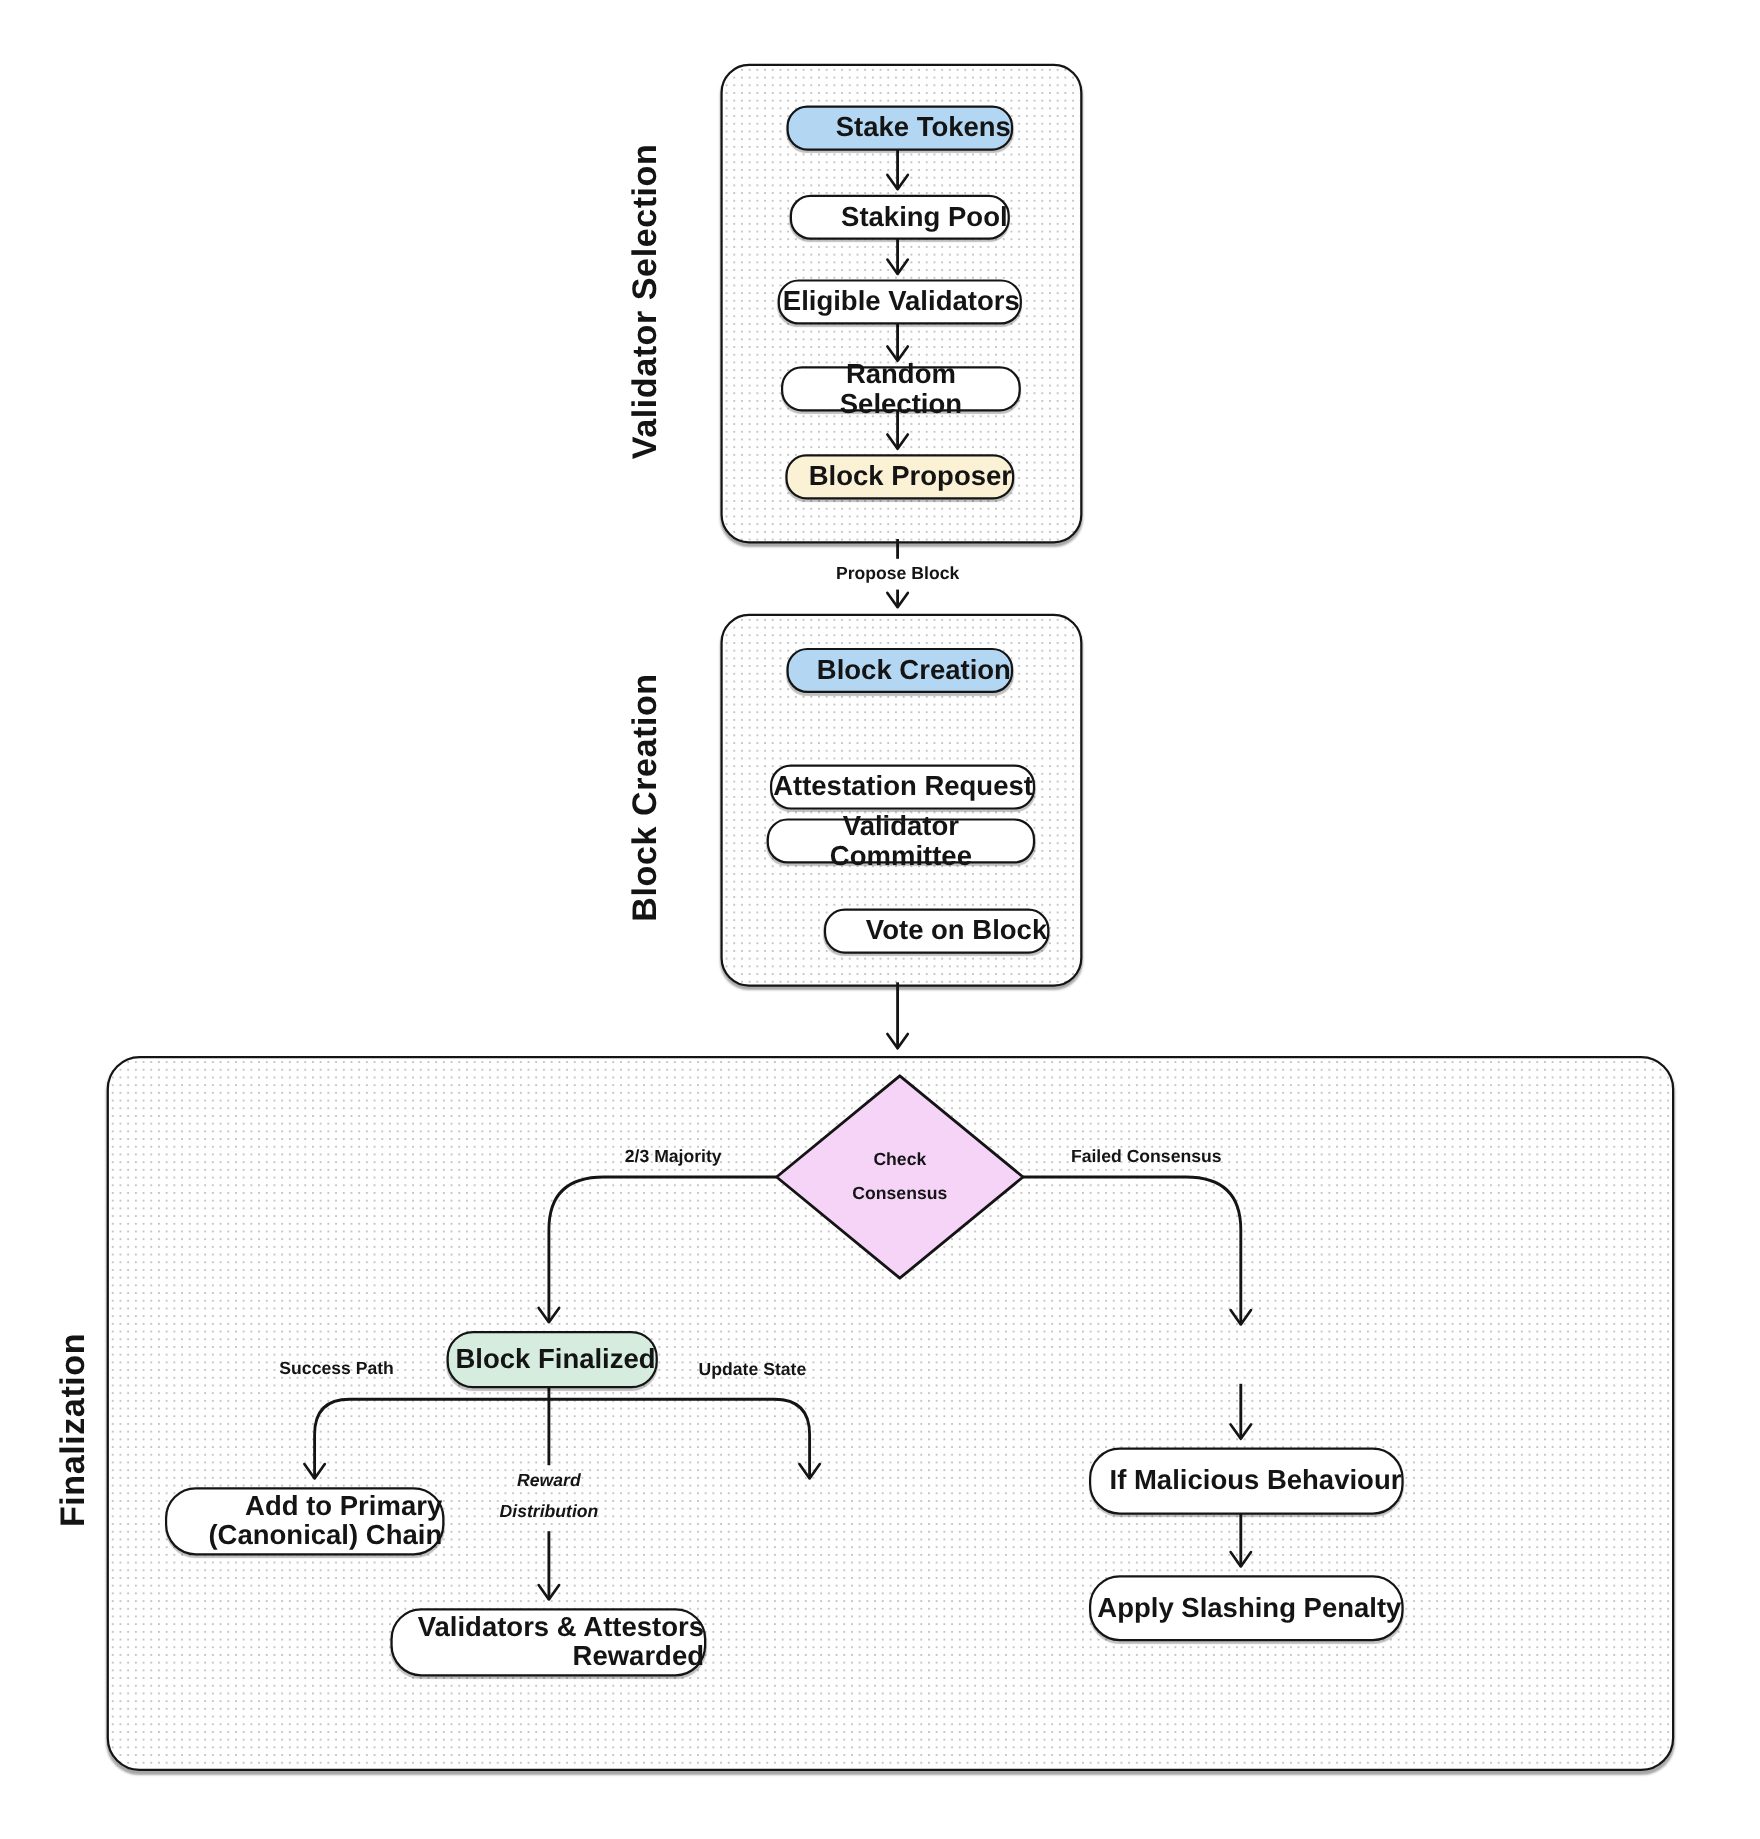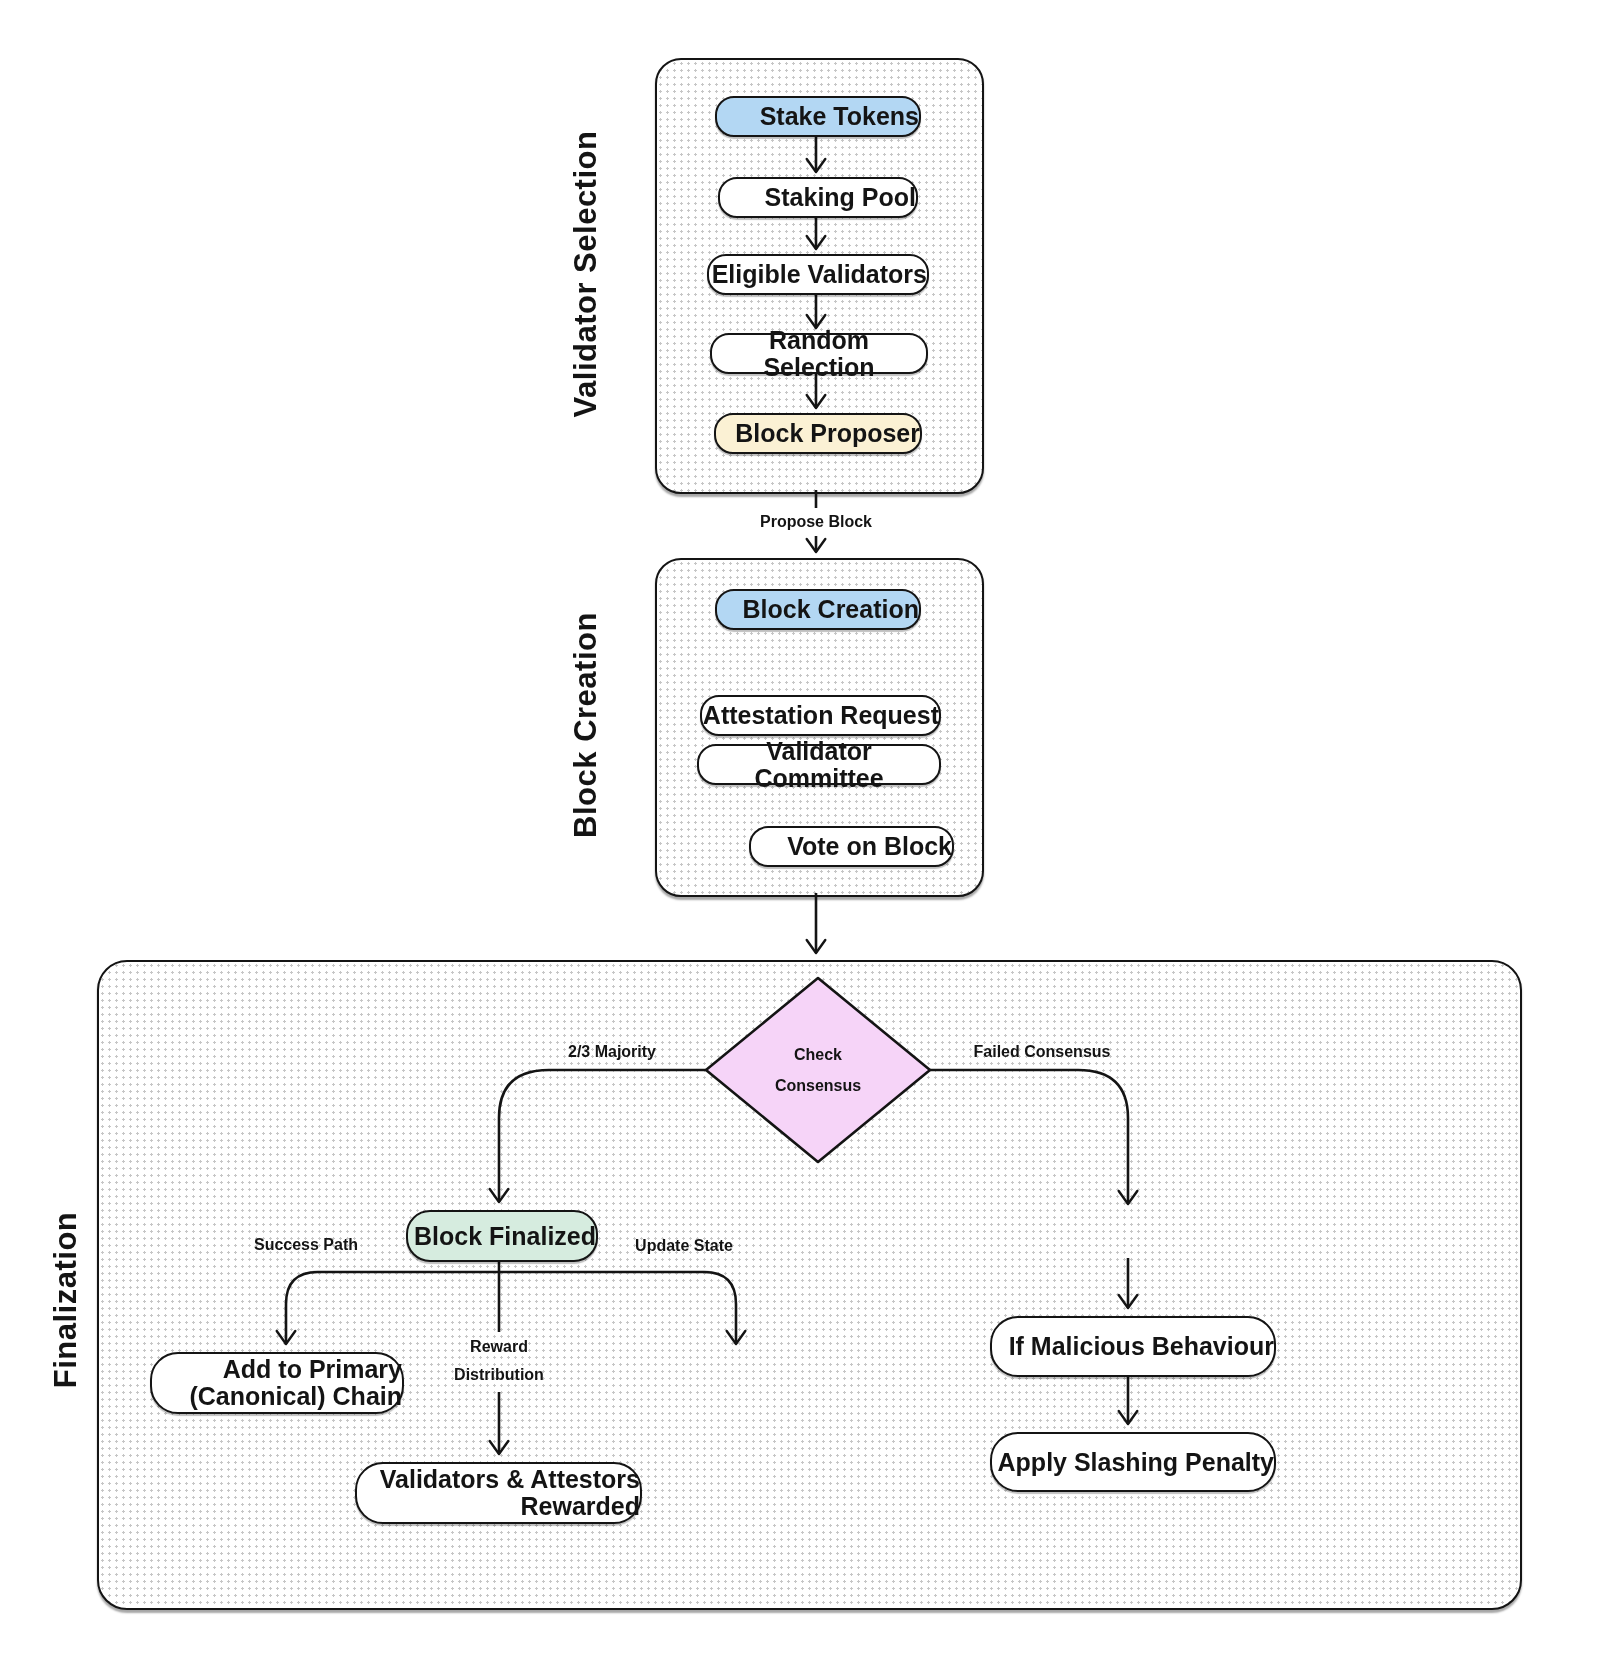--- a/index.html
+++ b/index.html
@@ -113,21 +113,21 @@
 
   <div class="edge-label" style="left:612px;top:1052px;">2/3 Majority</div>
   <div class="edge-label" style="left:1042px;top:1052px;">Failed Consensus</div>
 
   <div class="pill big" style="left: 406px; top: 1210px; width: 188px; height: 48px; border-radius: 24px; background: rgb(214, 236, 223);">
     <span>Block Finalized</span>
   </div>
 
   <div class="edge-label" style="left:306px;top:1245px;">Success Path</div>
   <div class="edge-label" style="left:684px;top:1246px;">Update State</div>
-  <div class="edge-label" style="left:499px;top:1361px;">
+  <div class="edge-label" style="left:499px;top:1361px;font-style:italic;">
     <span style="display:block;">Reward</span>
     <span style="display:block;">Distribution</span>
   </div>
 
   <div class="pill big" style="left: 150px; top: 1352px; width: 250px; height: 58px; background: rgb(255, 255, 255);">
     <span>Add to Primary</span>
     <span>(Canonical) Chain</span>
   </div>
   <div class="pill big" style="left: 355px; top: 1462px; width: 283px; height: 58px; background: rgb(255, 255, 255);">
     <span>Validators &amp; Attestors</span>

